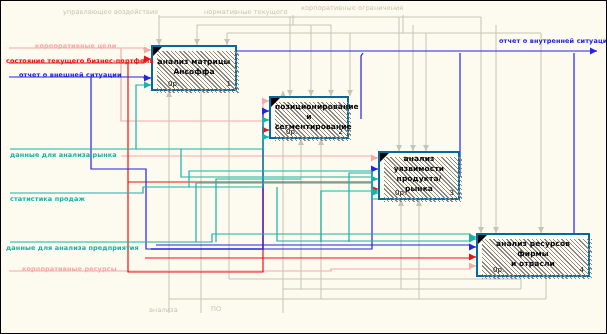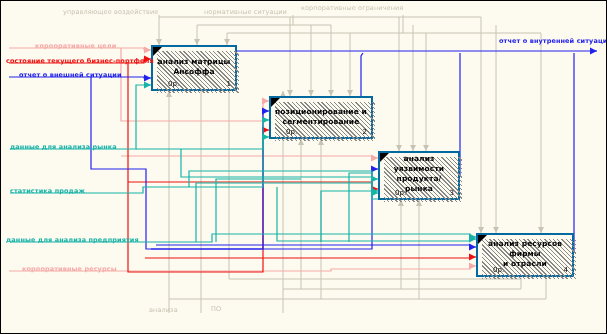--- a/index.html
+++ b/index.html
@@ -55,21 +55,21 @@
     font-weight:bold;
     white-space:nowrap;
     z-index:6;
     letter-spacing:.1px;
     text-align:right;
   }
   .lbl.grey{color:#c8c4b4;font-weight:normal;}
   .lbl.pink{color:#f5aaa8;margin-left:16px;}
   .lbl.red{color:#ee1111;}
   .lbl.blue{color:#2222ee;}
-  .lbl.teal{color:#17b3a8;}
+  .lbl.teal{color:#17b3a8;margin-top:8px;}
 </style>
 </head>
 <body>
 
 <div id="canvas">
 
   <svg id="wires" xmlns="http://www.w3.org/2000/svg" viewBox="0 0 607 334">
     <defs>
       <marker id="aG" markerWidth="7" markerHeight="7" refX="6" refY="3" orient="auto">
         <path d="M0,0 L6,3 L0,6 z" fill="#c8c4b4"></path>
@@ -177,21 +177,21 @@
     <div class="shadow"></div>
     <span class="corner"></span>
     <div class="title">
       <div>анализ матрицы</div>
       <div>Ансоффа</div>
     </div>
     <span class="op">0р.</span>
     <span class="num">1</span>
   </div>
 
-  <div class="box" style="left:268px;top:95px;width:104px;height:43px;">
+  <div class="box" style="left:268px;top:95px;width:80px;height:43px;">
     <div class="shadow"></div>
     <span class="corner"></span>
     <div class="title">
       <div>позиционирование и</div>
       <div>сегментирование</div>
     </div>
     <span class="op">0р.</span>
     <span class="num">2</span>
   </div>
 
@@ -200,33 +200,33 @@
     <span class="corner"></span>
     <div class="title">
       <div>анализ</div>
       <div>уязвимости</div>
       <div>продукта/рынка</div>
     </div>
     <span class="op">0р.</span>
     <span class="num">3</span>
   </div>
 
-  <div class="box" style="left:475px;top:232px;width:98px;height:44px;">
+  <div class="box" style="left:475px;top:232px;width:114px;height:44px;">
     <div class="shadow"></div>
     <span class="corner"></span>
     <div class="title">
       <div>анализ ресурсов фирмы</div>
       <div>и отрасли</div>
     </div>
     <span class="op">0р.</span>
     <span class="num">4</span>
   </div>
 
   <span class="lbl grey" style="left:62px;top:7px;">управляющее воздействие</span>
-  <span class="lbl grey" style="left:203px;top:7px;">нормативные ситуации</span>
+  <span class="lbl grey" style="left:203px;top:7px;">нормативные текущего</span>
   <span class="lbl grey" style="left:300px;top:3px;">корпоративные ограничения</span>
 
   <span class="lbl pink" style="left:18px;top:41px;">корпоративные цели</span>
   <span class="lbl red" style="left:5px;top:56px;">состояние текущего бизнес-портфеля</span>
   <span class="lbl blue" style="left:18px;top:70px;">отчет о внешней ситуации</span>
   <span class="lbl teal" style="left:9px;top:142px;">данные для анализа рынка</span>
   <span class="lbl teal" style="left:9px;top:186px;">статистика продаж</span>
   <span class="lbl teal" style="left:5px;top:235px;">данные для анализа предприятия</span>
   <span class="lbl pink" style="left:5px;top:264px;">корпоративные ресурсы</span>
 

